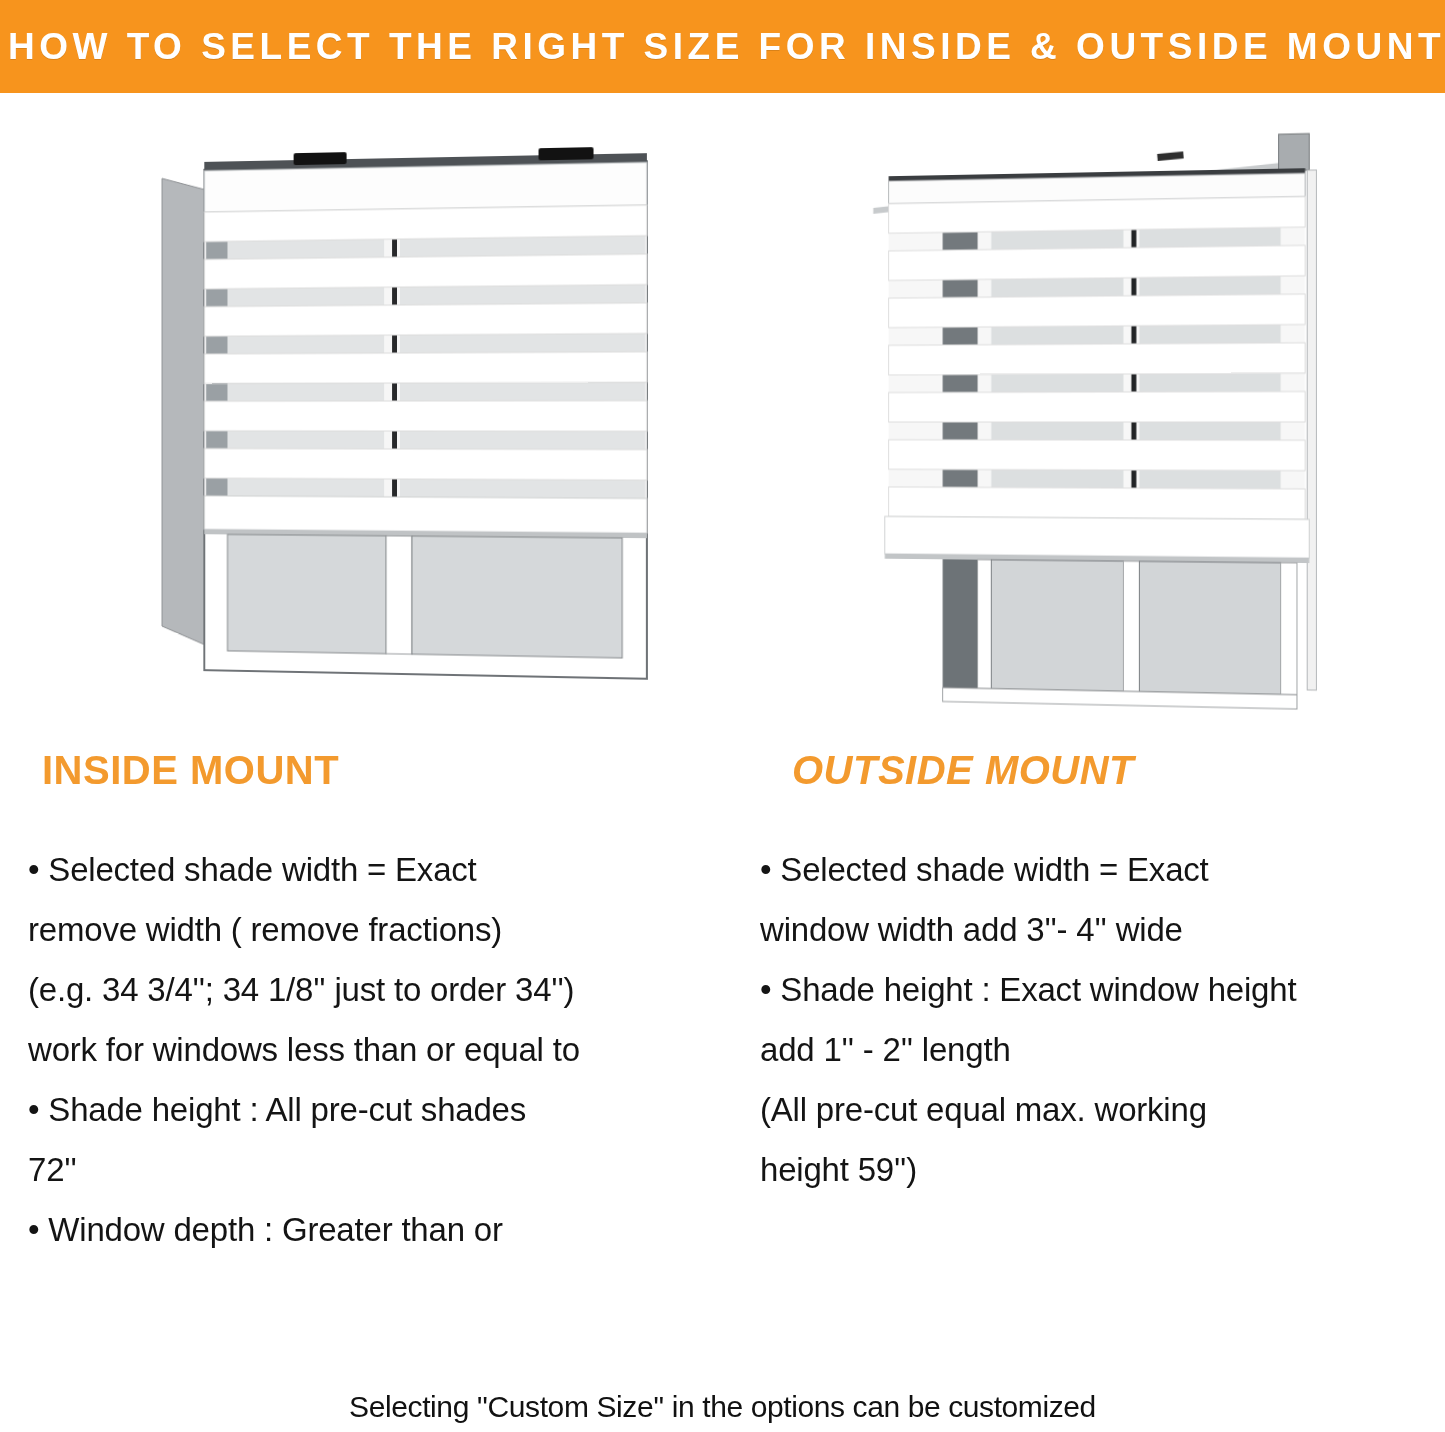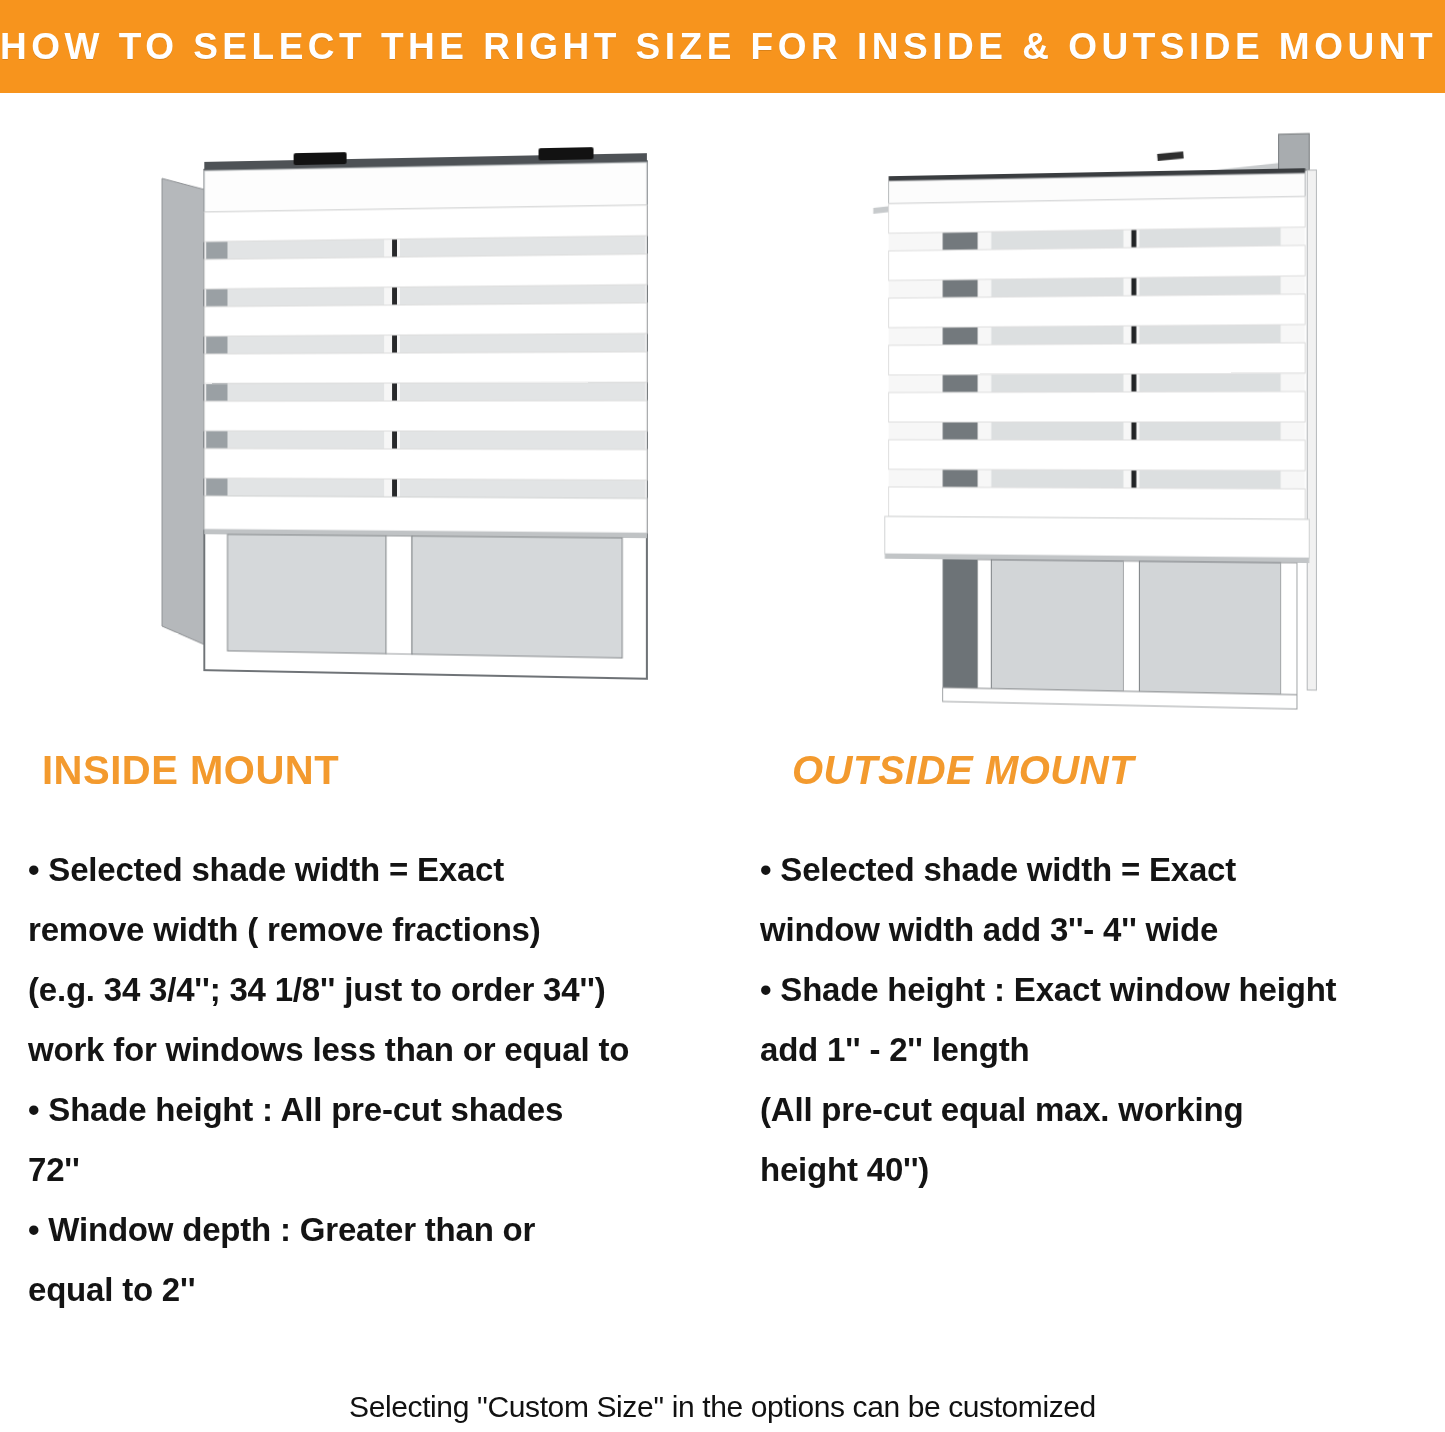--- a/index.html
+++ b/index.html
@@ -1,37 +1,37 @@
 <!DOCTYPE html>
 <html><head>
 <meta charset="utf-8">
 <style>
   html,body{margin:0;padding:0;background:#ffffff;}
   #page{position:relative;width:1445px;height:1432px;background:#ffffff;overflow:hidden;
         font-family:"Liberation Sans",sans-serif;}
   
   .banner{position:absolute;left:0;top:0;width:1445px;height:93px;background:#F7941D;
-          display:flex;align-items:center;justify-content:flex-start;}
+          display:flex;align-items:center;justify-content:flex-end;}
   .banner-title{color:#ffffff;font-weight:bold;font-size:37px;letter-spacing:4.5px;
                 white-space:nowrap;text-shadow:0 1px 0 rgba(0,0,0,0.12);}
   
   .illus{position:absolute;}
   .illus svg{transform:perspective(1500px) rotateY(-6.5deg);}
   .illus-left{left:142px;top:128px;width:520px;height:580px;}
   .illus-right{left:845px;top:118px;width:525px;height:615px;}
   
   .mount-heading{position:absolute;color:#F39A2E;font-weight:bold;font-size:40px;
                  letter-spacing:0.5px;white-space:nowrap;}
   .heading-inside{left:42px;top:748px;}
   .heading-outside{left:792px;top:748px;font-style:italic;}
   
   .col{position:absolute;top:840px;font-size:33px;color:#141414;letter-spacing:-0.2px;}
   .col-left{left:28px;}
   .col-right{left:760px;}
-  .line{height:60px;line-height:60px;white-space:nowrap;font-weight:bold;}
+  .line{height:60px;line-height:60px;white-space:nowrap;}
   
   .footer-note{position:absolute;left:0;top:1390px;width:1445px;text-align:center;
                font-size:30px;color:#111;letter-spacing:-0.4px;white-space:nowrap;}
 </style>
 </head>
 <body>
 
 <div id="page">
 
   <div class="banner">
@@ -199,27 +199,26 @@
   <div class="mount-heading heading-outside">OUTSIDE MOUNT</div>
 
   <div class="col col-left">
     <div class="line">• Selected shade width = Exact</div>
     <div class="line">remove width ( remove fractions)</div>
     <div class="line">(e.g. 34 3/4''; 34 1/8'' just to order 34'')</div>
     <div class="line">work for windows less than or equal to</div>
     <div class="line">• Shade height : All pre-cut shades</div>
     <div class="line">72''</div>
     <div class="line">• Window depth : Greater than or</div>
-    <div class="line">equal to 2''</div>
   </div>
 
   <div class="col col-right">
     <div class="line">• Selected shade width = Exact</div>
     <div class="line">window width add 3''- 4'' wide</div>
     <div class="line">• Shade height : Exact window height</div>
     <div class="line">add 1'' - 2'' length</div>
     <div class="line">(All pre-cut equal max. working</div>
-    <div class="line">height 40'')</div>
+    <div class="line">height 59'')</div>
   </div>
 
   <div class="footer-note">Selecting ''Custom Size'' in the options can be customized</div>
 
 </div>
 
 </body></html>

